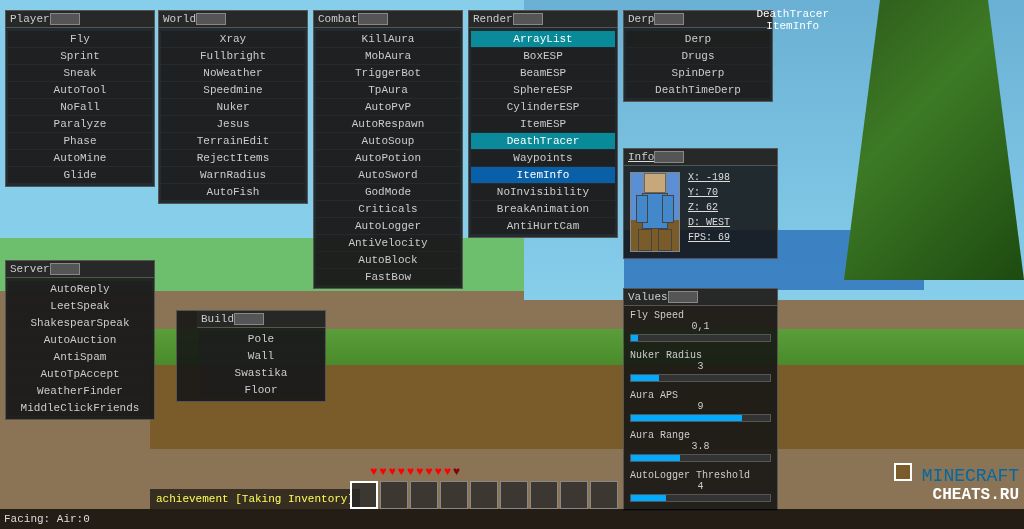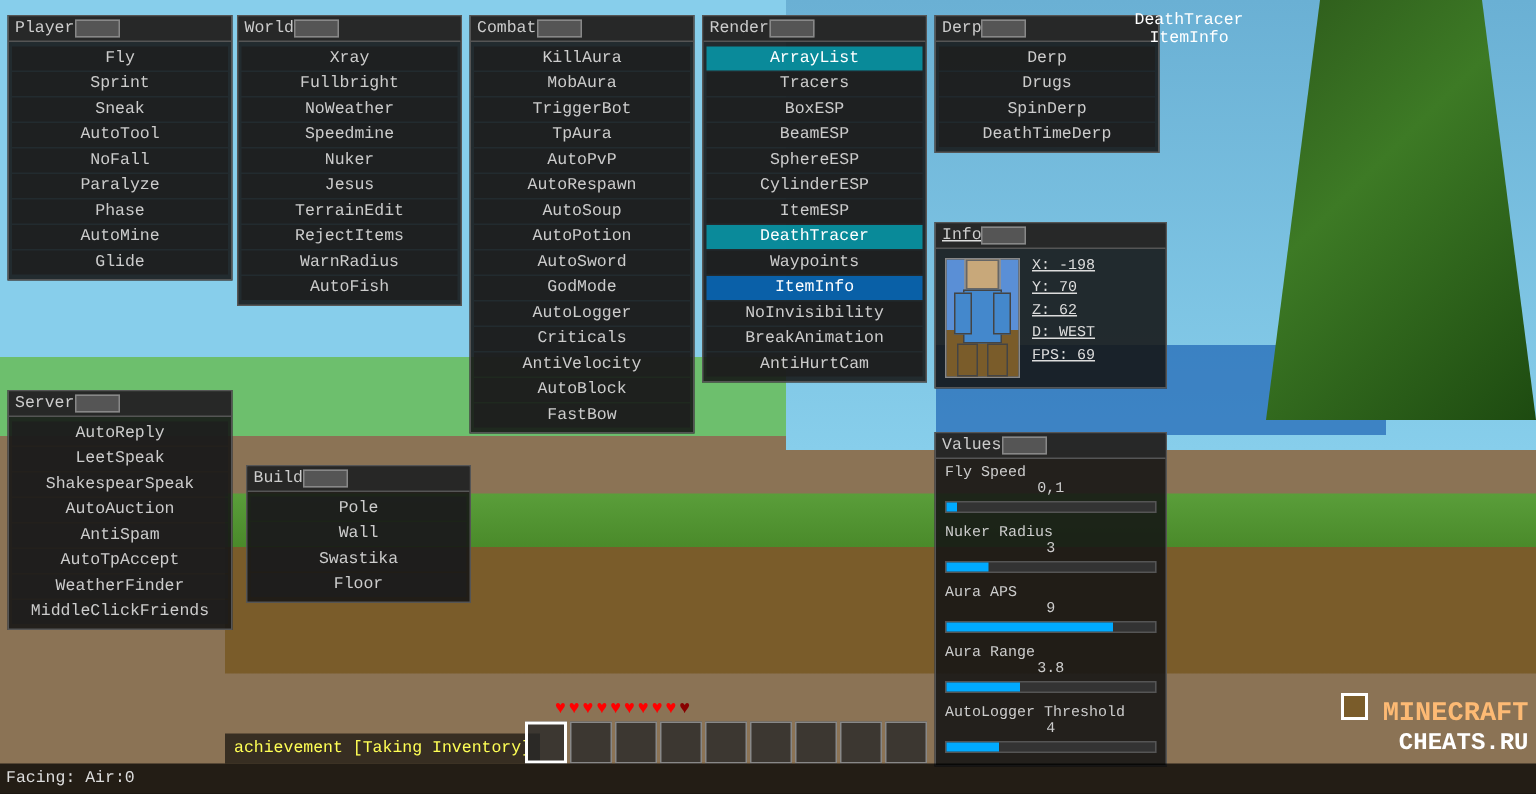--- a/index.html
+++ b/index.html
@@ -129,22 +129,23 @@
       top: 10px; left: 623px;
       width: 150px;
     }
     
     #server-panel {
       top: 260px; left: 5px;
       width: 150px;
     }
     
     #build-panel {
-      top: 310px; left: 164px;
-      width: 150px;
+      top: 310px; left: 176px;
+      width: 150px;
+      padding-left: 20px;
     }
     
     #info-panel {
       top: 148px; left: 623px;
       width: 155px;
       text-decoration: underline;
     }
     
     #values-panel {
       top: 288px; left: 623px;
@@ -283,22 +284,22 @@
     #mc-logo {
       position: absolute;
       bottom: 25px; right: 5px;
       z-index: 15;
       color: #fff;
       font-size: 11px;
       text-align: right;
     }
     #mc-logo .mc-text {
       font-size: 18px;
-      font-weight: bold;
-      color: #fdba74;
+      font-weight: normal;
+      color: #0369a1;
     }
     #mc-logo .cheats-text {
       font-size: 16px;
       font-weight: bold;
       color: #fff;
       margin-top: 40px;
     }
     .mc-logo-icon {
       display: inline-block;
       width: 18px; height: 18px;
@@ -367,36 +368,35 @@
     <button class="menu-item">KillAura</button>
     <button class="menu-item">MobAura</button>
     <button class="menu-item">TriggerBot</button>
     <button class="menu-item">TpAura</button>
     <button class="menu-item">AutoPvP</button>
     <button class="menu-item">AutoRespawn</button>
     <button class="menu-item">AutoSoup</button>
     <button class="menu-item">AutoPotion</button>
     <button class="menu-item">AutoSword</button>
     <button class="menu-item">GodMode</button>
+    <button class="menu-item">Criticals</button>
     <button class="menu-item">AutoLogger</button>
-    <button class="menu-item">Criticals</button>
     <button class="menu-item">AntiVelocity</button>
     <button class="menu-item">AutoBlock</button>
     <button class="menu-item">FastBow</button>
   </div>
 </div>
 
 <div class="panel" id="render-panel">
   <div class="panel-header">
     <span>Render</span>
     <span class="panel-toggle"></span>
   </div>
   <div class="panel-content">
     <button class="menu-item active-cyan">ArrayList</button>
-    <button class="menu-item">Tracers</button>
     <button class="menu-item">BoxESP</button>
     <button class="menu-item">BeamESP</button>
     <button class="menu-item">SphereESP</button>
     <button class="menu-item">CylinderESP</button>
     <button class="menu-item">ItemESP</button>
     <button class="menu-item active-cyan">DeathTracer</button>
     <button class="menu-item">Waypoints</button>
     <button class="menu-item active-blue">ItemInfo</button>
     <button class="menu-item">NoInvisibility</button>
     <button class="menu-item">BreakAnimation</button>

